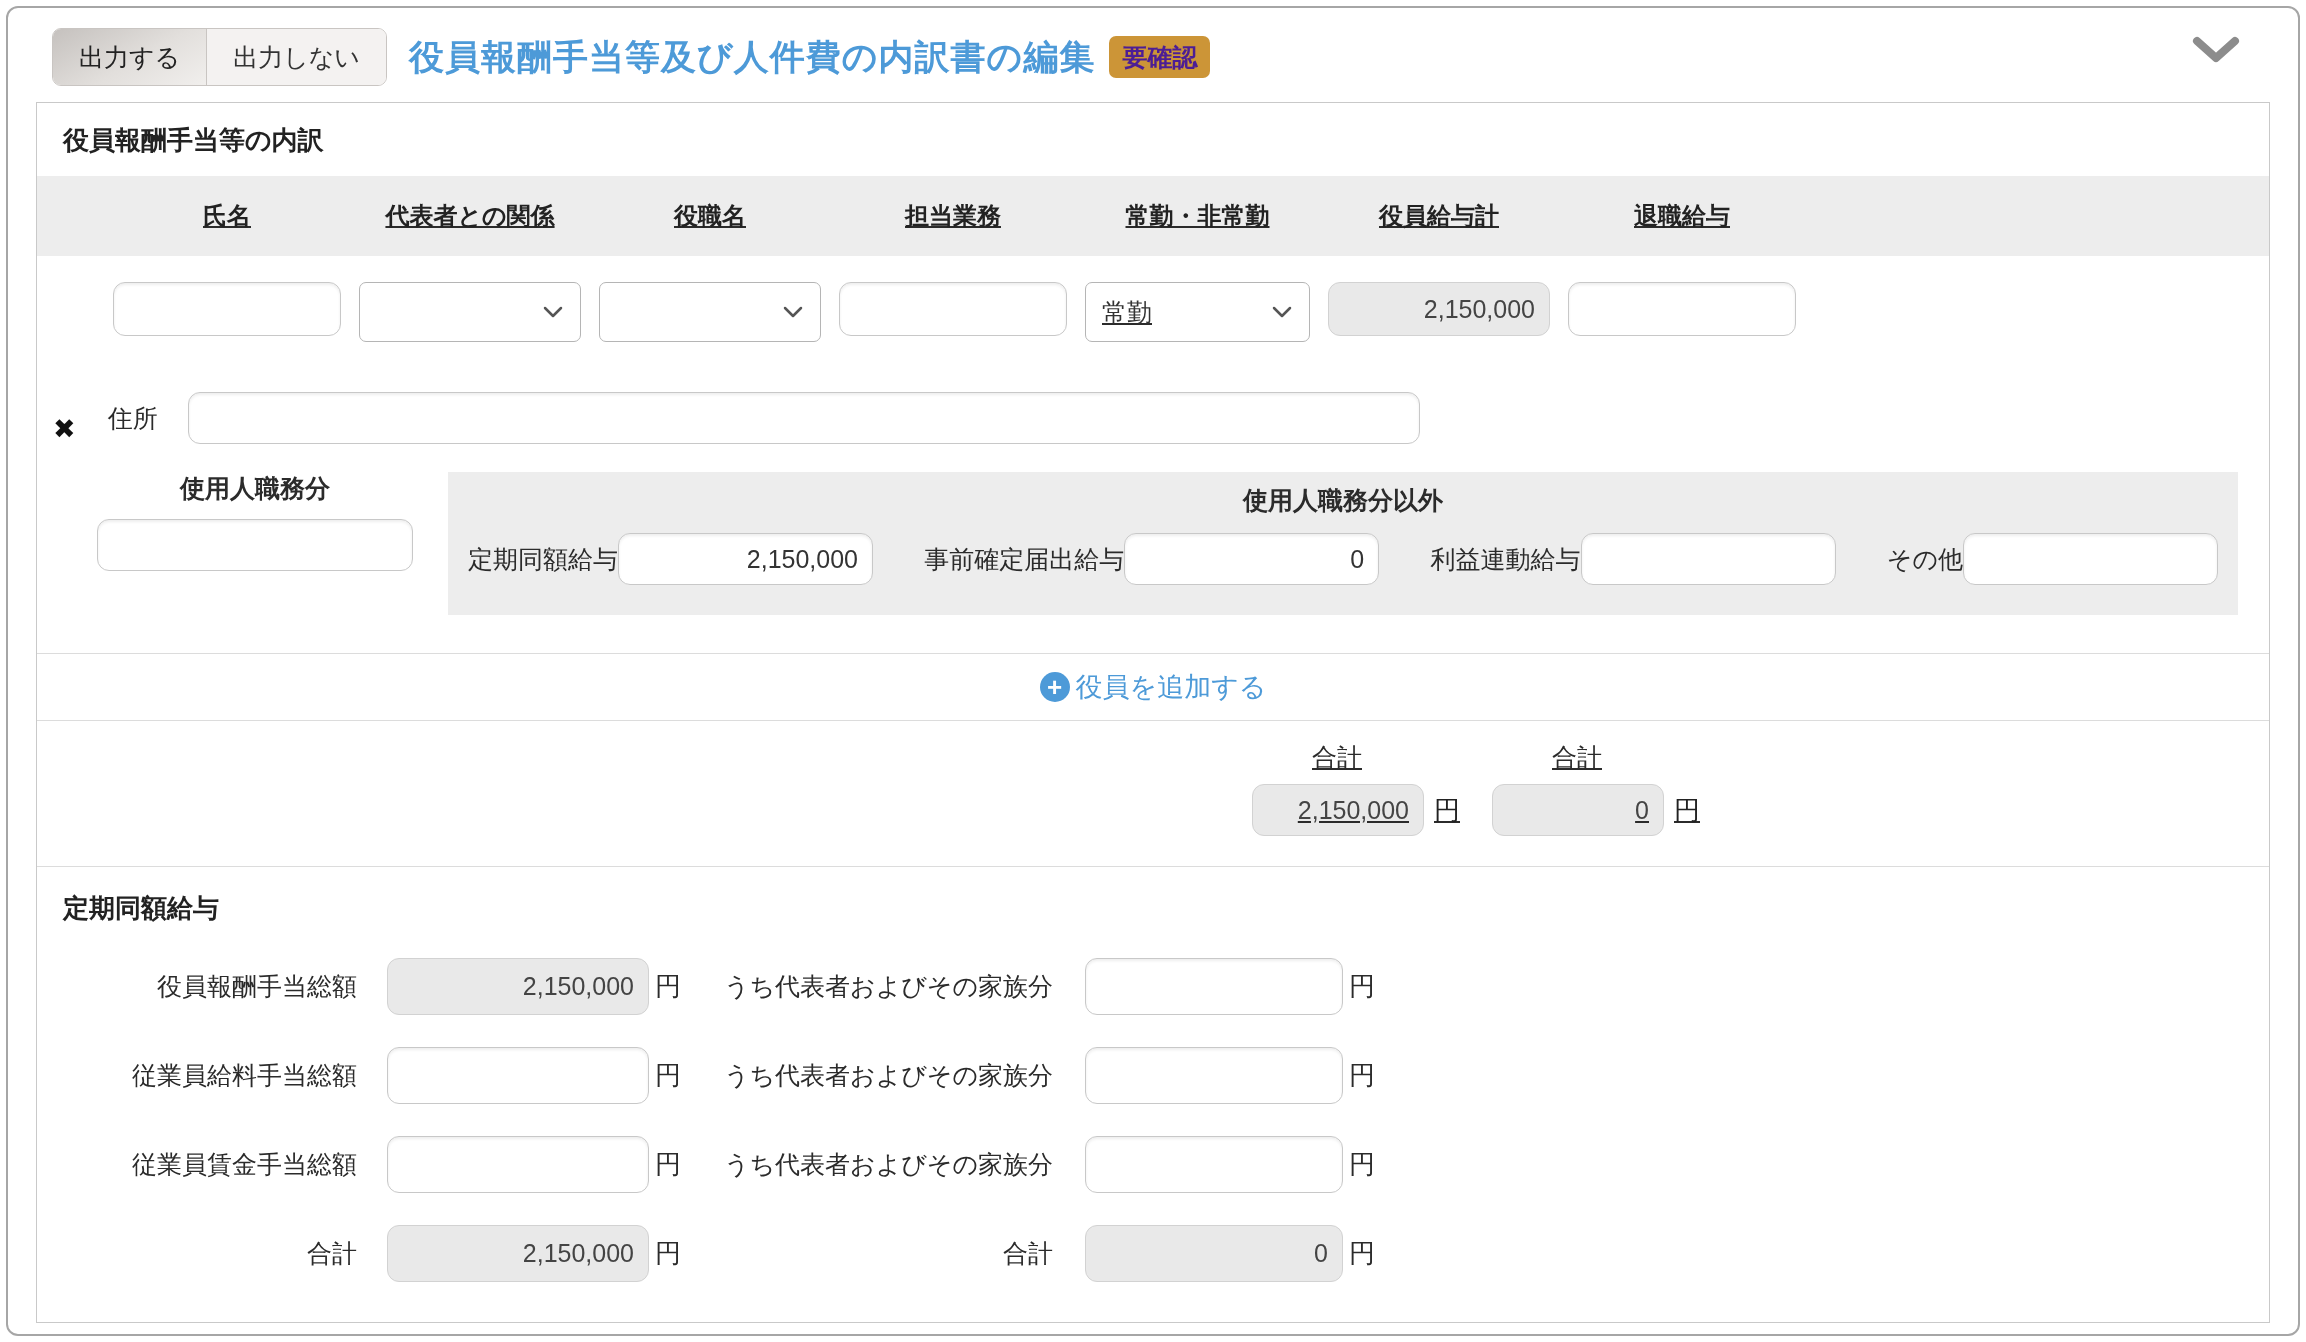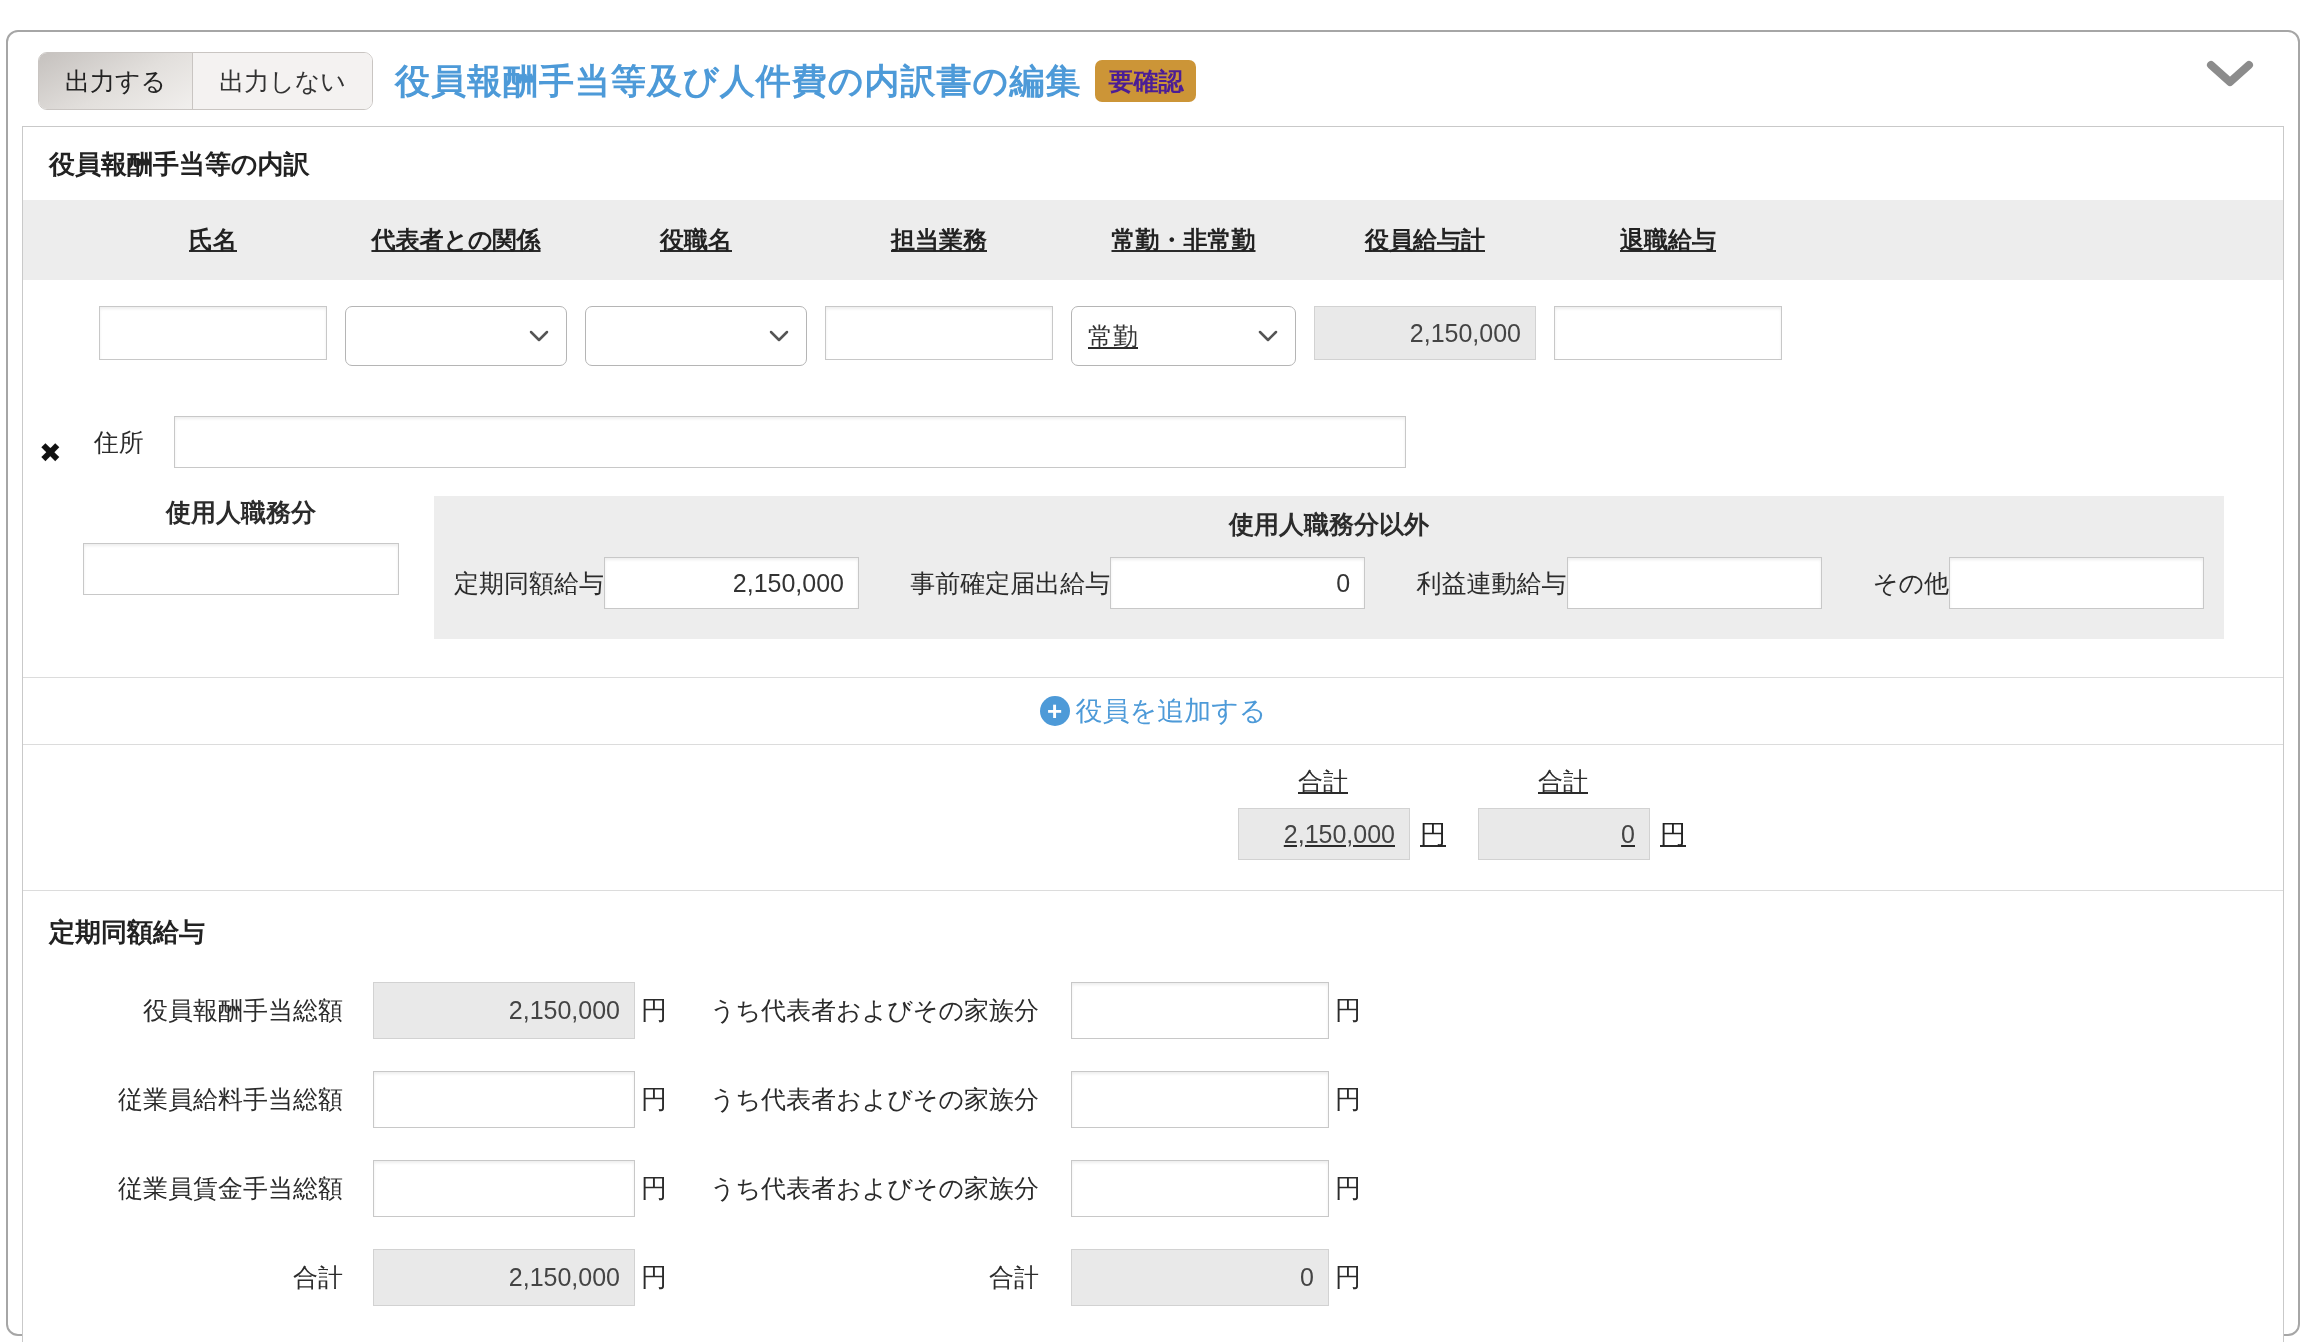--- a/index.html
+++ b/index.html
@@ -2,22 +2,21 @@
 <html><head>
 <meta charset="utf-8">
 <style>
   * { margin:0; padding:0; box-sizing:border-box; }
   html,body { background:#fff; font-family:"Liberation Sans","DejaVu Sans",sans-serif; color:#2b2b2b; }
   body { width:2306px; height:1342px; position:relative; }
 
   .outer-panel {
     position:absolute; left:6px; top:6px; right:6px; bottom:6px;
     border:2px solid #a6a6a6; border-radius:12px; background:#fff;
-    padding:0 14px;
-    margin-top:24px;
+    padding:0 28px;
   }
 
   
   .hdr { display:flex; align-items:center; padding:20px 10px 16px 16px; position:relative; }
   .toggle-group { display:flex; border:1px solid #c9c5c2; border-radius:9px; overflow:hidden; }
   .toggle-btn {
     font-size:25px; padding:0 26px; height:56px; display:flex; align-items:center;
     background:#f4f2f1; color:#333; cursor:pointer; white-space:nowrap;
   }
   .toggle-btn.selected {
@@ -39,21 +38,21 @@
   
   .cols {
     display:grid;
     grid-template-columns:228px 222px 222px 228px 225px 222px 228px;
     column-gap:18px; padding-left:76px; align-items:center;text-decoration:underline;
   }
   .head-band { background:#ededed; height:80px; }
   .head-cell { font-size:24px; font-weight:bold; text-align:center; color:#222; }
 
   input[type=text] {
-    height:54px; border:1px solid #c8c8c8; border-radius:0; background:#fff;
+    height:54px; border:1px solid #c8c8c8; border-radius:12px; background:#fff;
     font-size:25px; font-family:inherit; color:#333; padding:0 14px; width:100%;
     box-shadow:inset 0 2px 3px rgba(0,0,0,.07); outline:none;
   }
   input.readonly { background:#e9e9e9; border-color:#d2d2d2; box-shadow:none; color:#444; }
   input.num { text-align:right; }
 
   .fake-select {
     height:60px; border:1px solid #b5b5b5; border-radius:7px; background:#fff;
     display:flex; align-items:center; justify-content:space-between;
     font-size:25px; color:#333; padding:0 16px; cursor:pointer;text-align:center;

